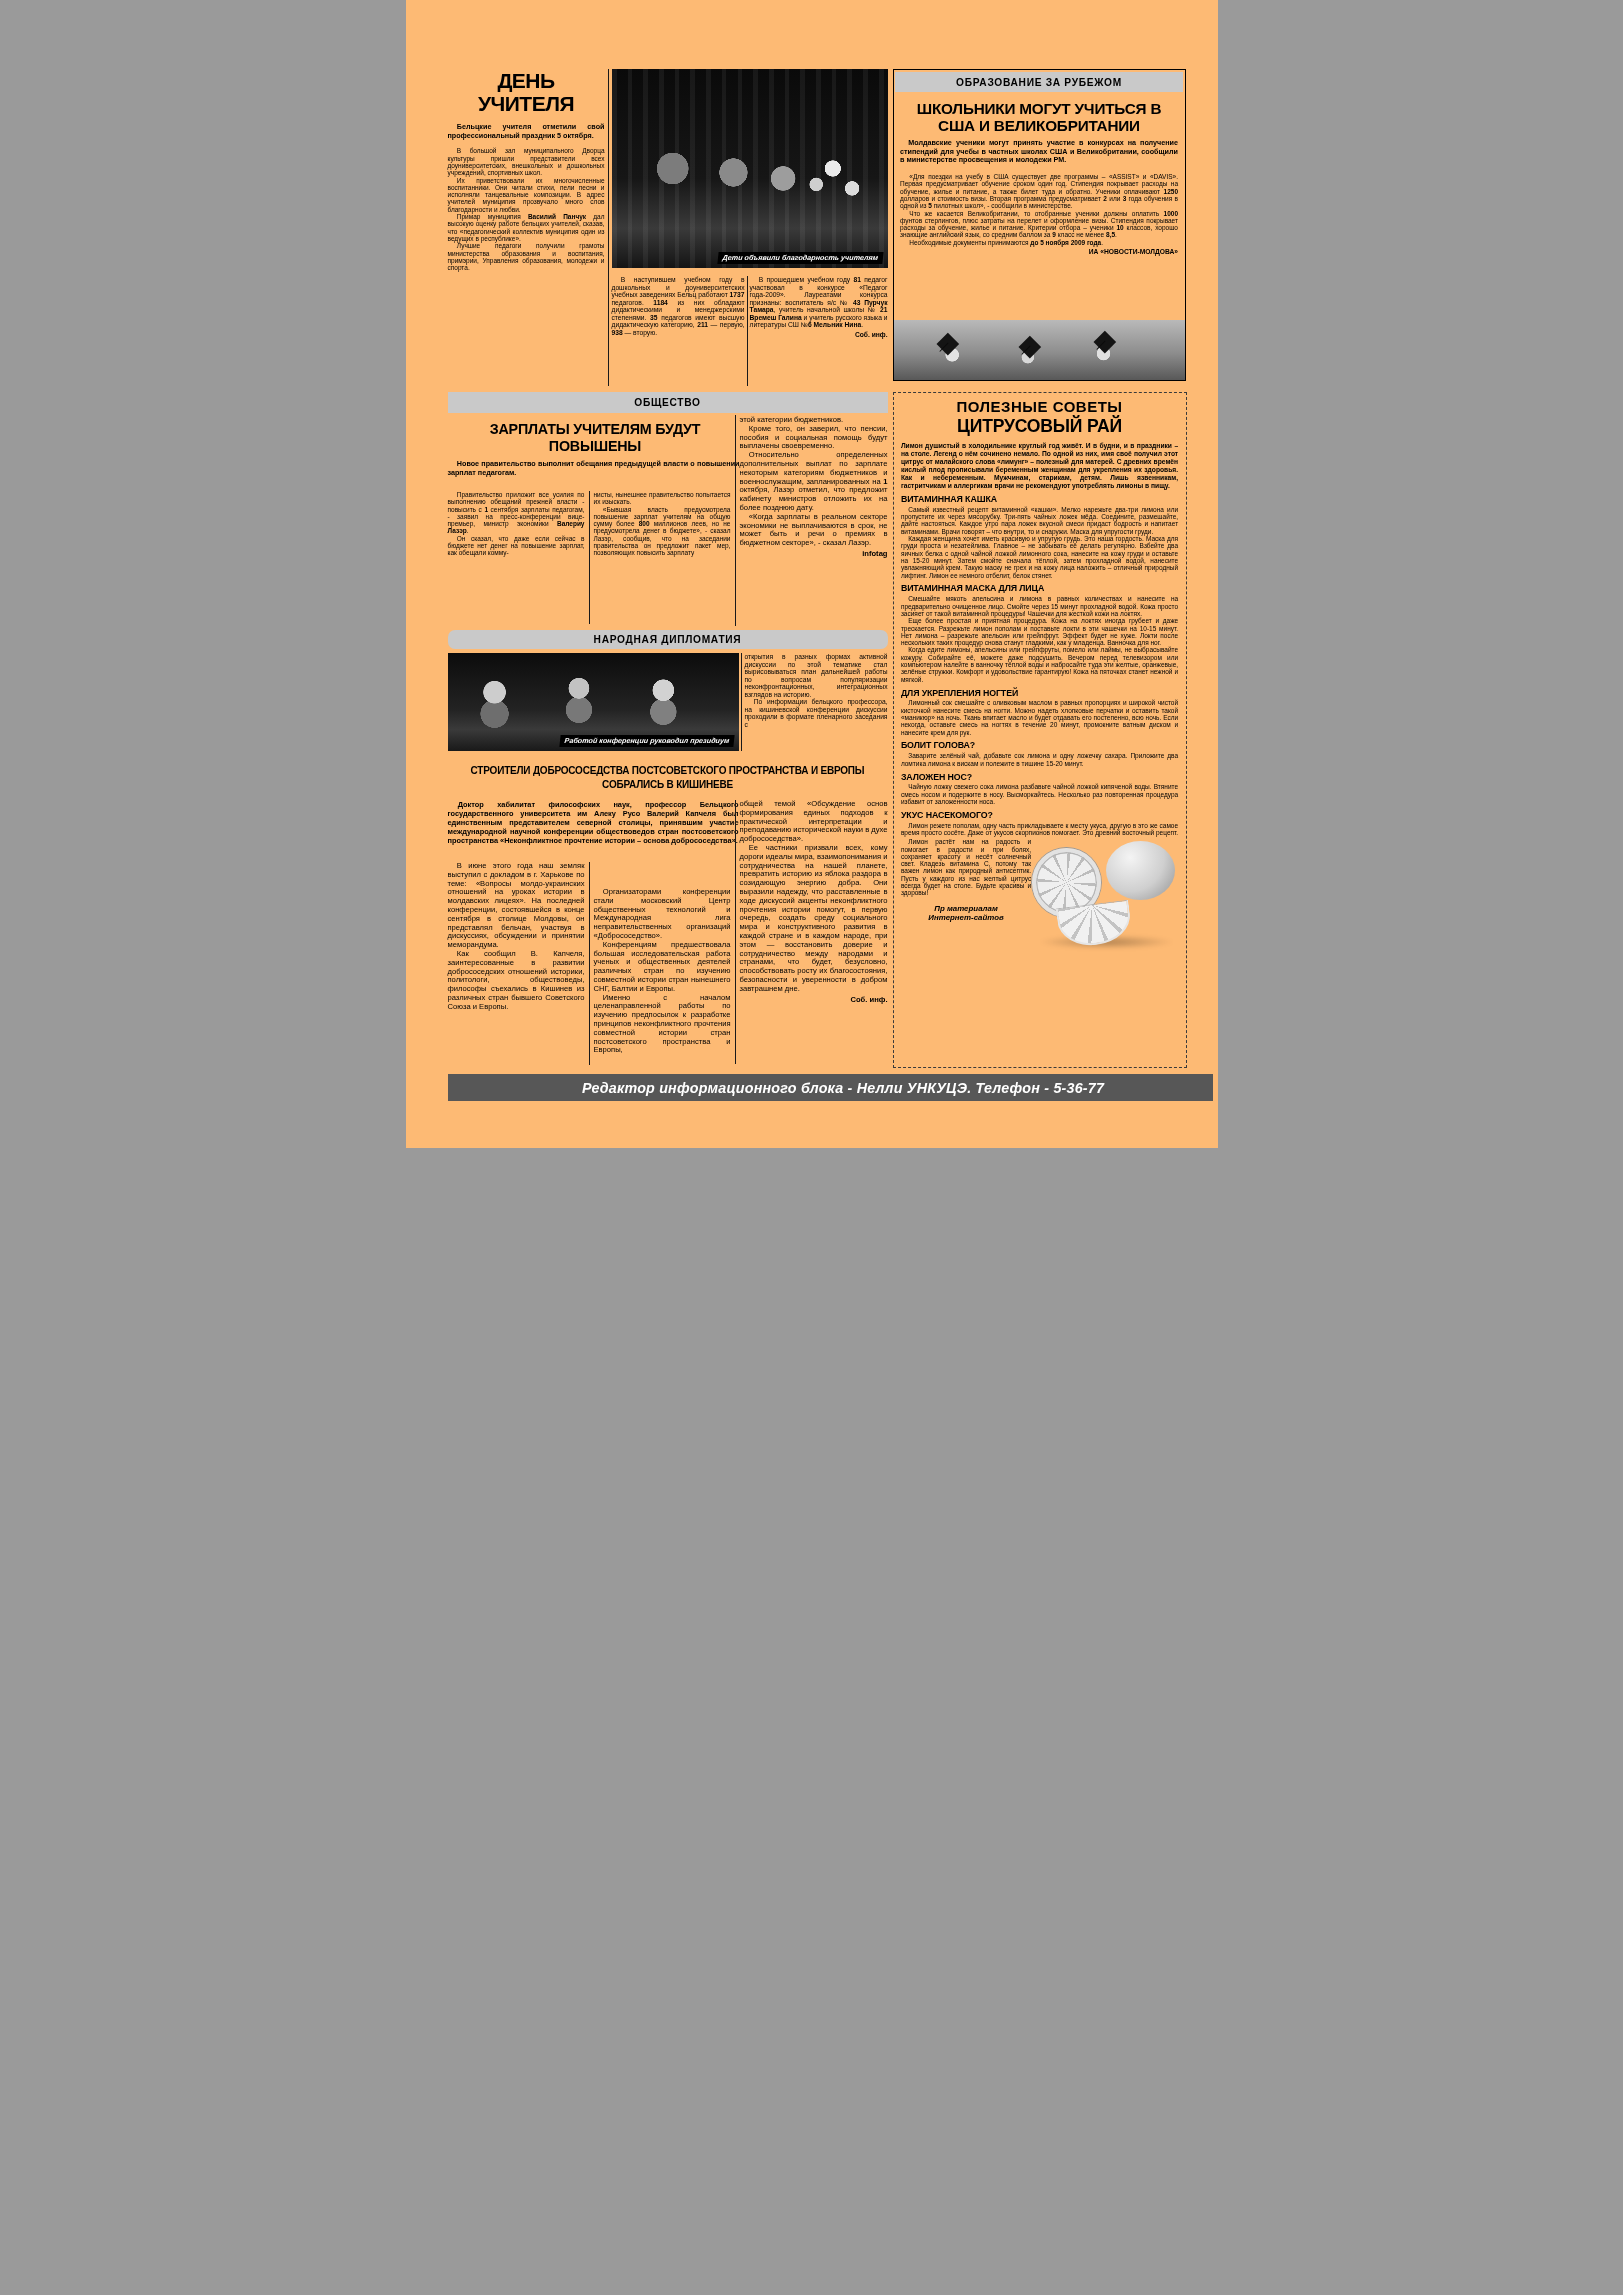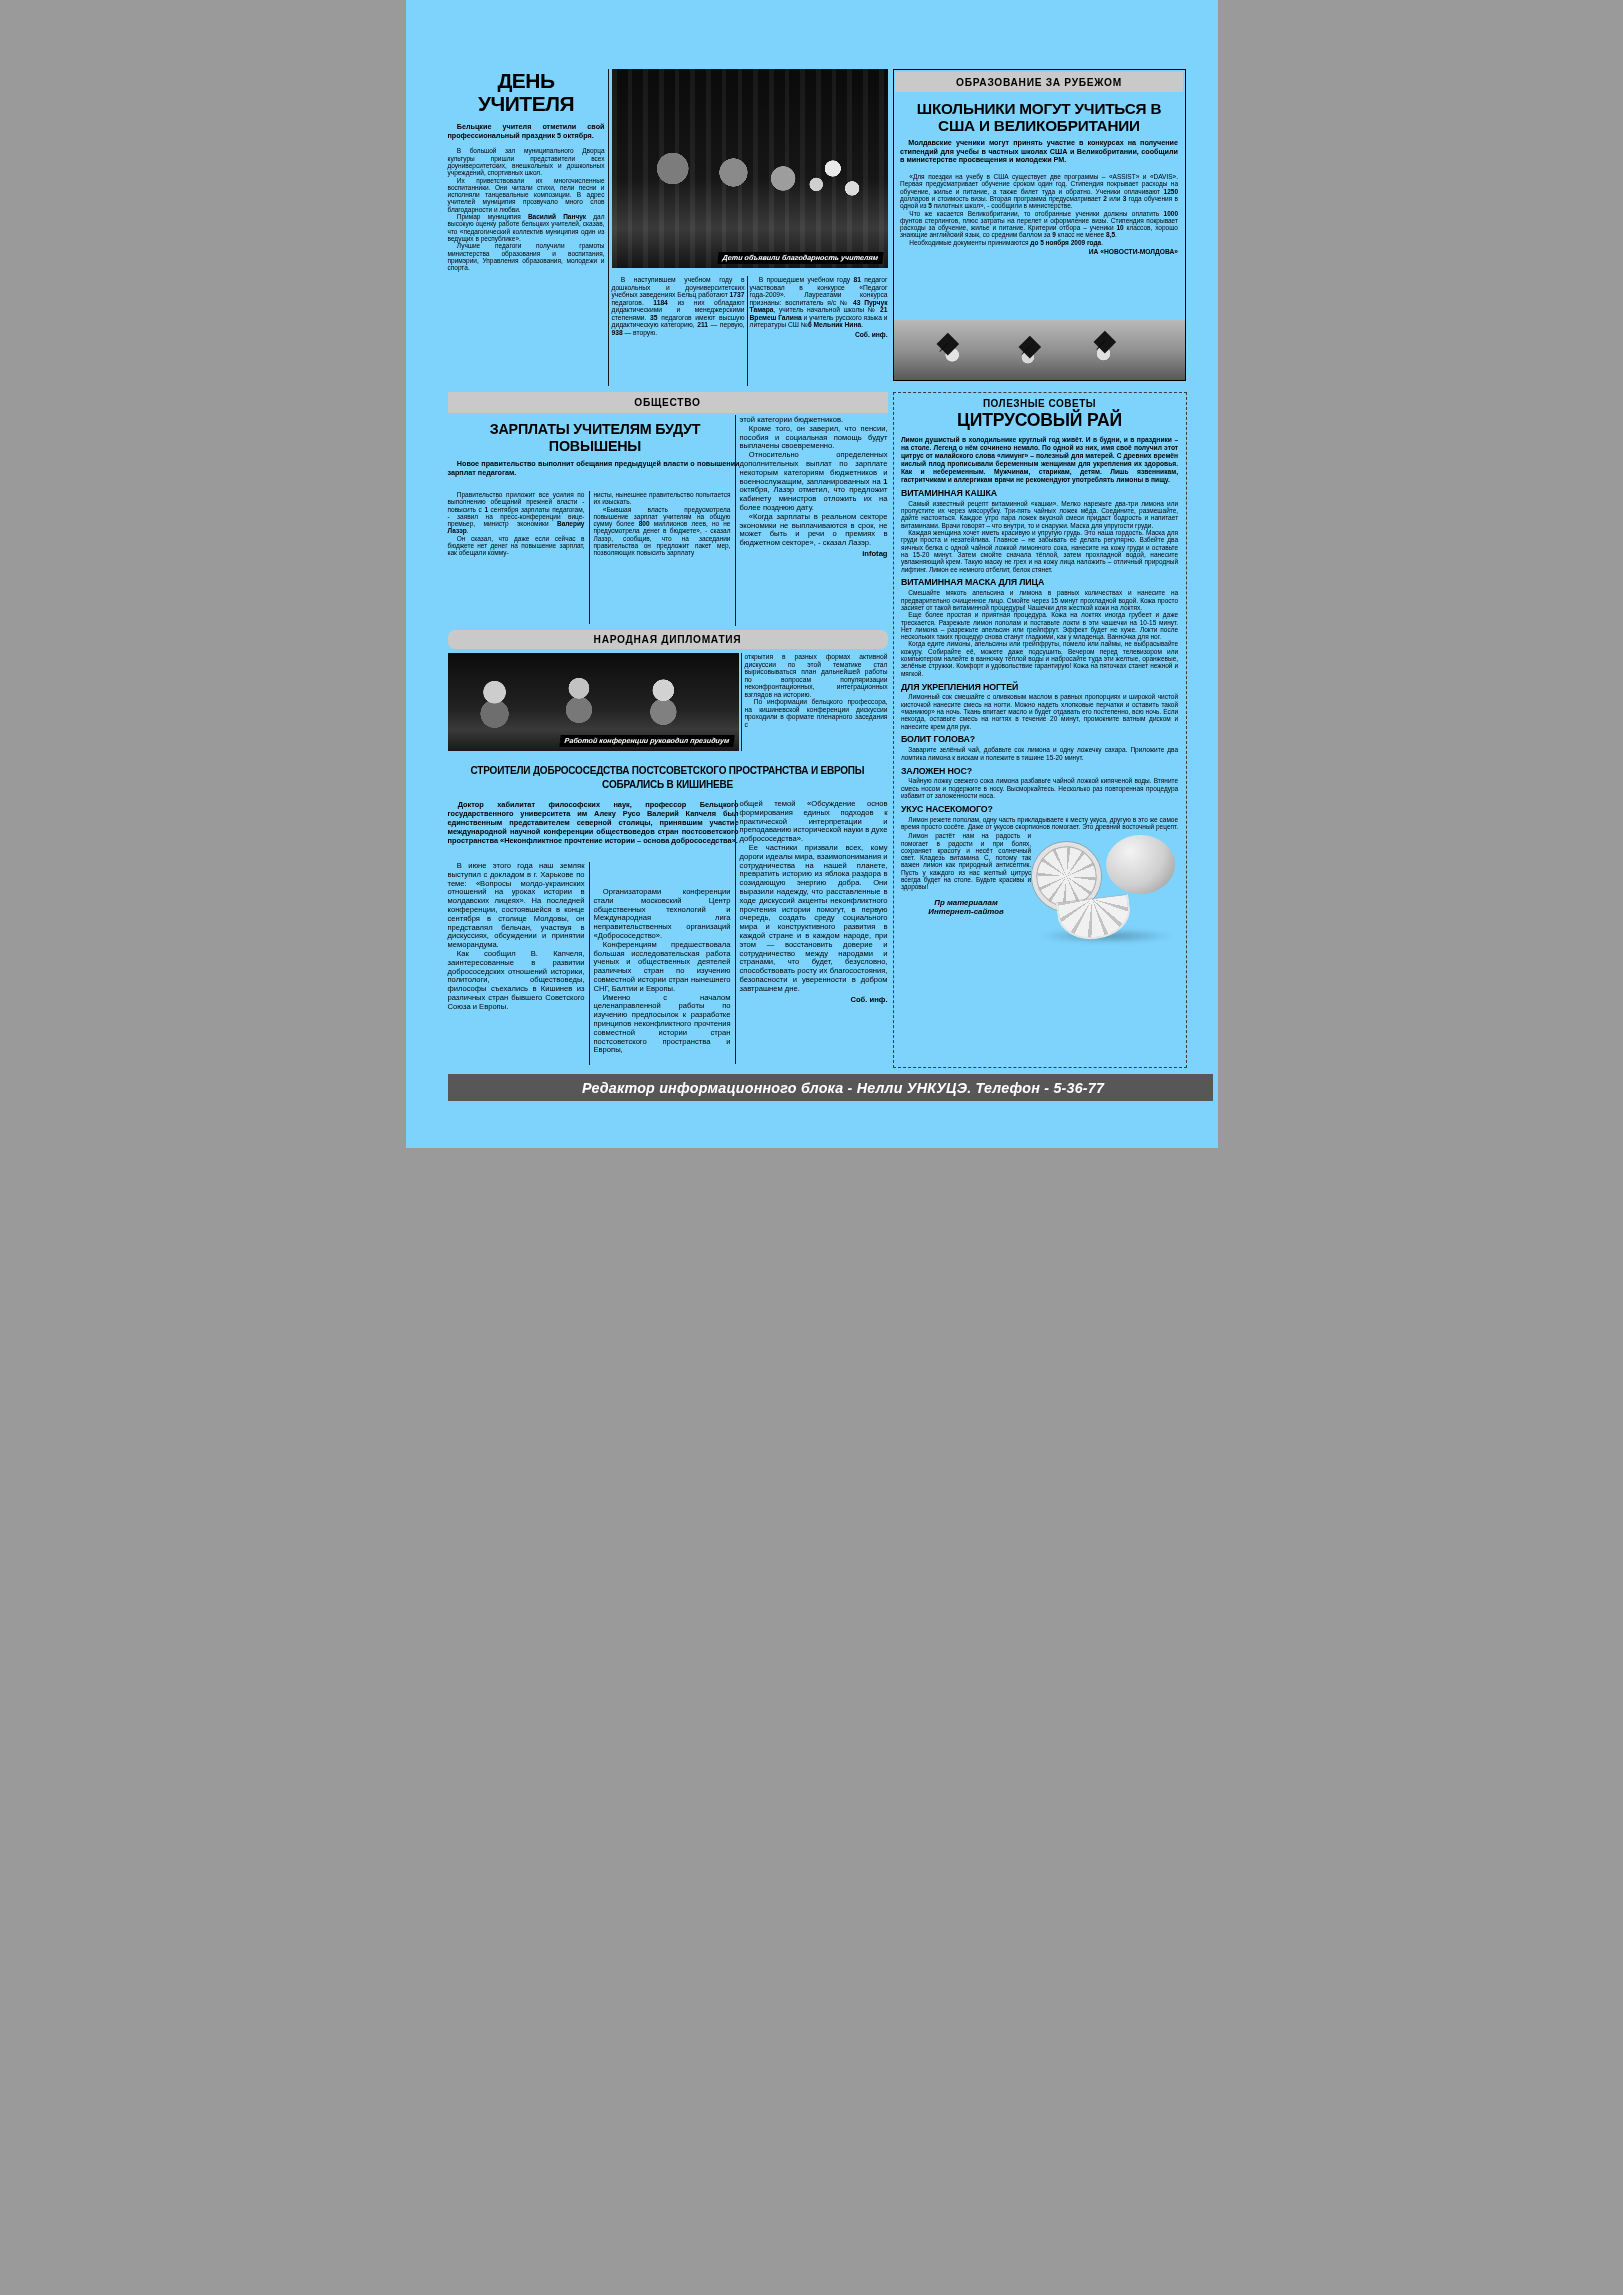--- a/index.html
+++ b/index.html
@@ -1,16 +1,16 @@
 <!DOCTYPE html>
 <html style="font-size:7.4px"><head>
 <meta charset="utf-8">
 <style>
   html,body{margin:0;padding:0;background:#9a9a9a;}
-  .page{position:relative;width:812px;height:1148px;background:#7dd3fc;margin:0 auto;
+  .page{position:relative;width:812px;height:1148px;background:#fdba74;margin:0 auto;
         font-family:"Liberation Sans","DejaVu Sans",sans-serif;color:#000;overflow:hidden;}
   .abs{position:absolute;}
   .vrule{position:absolute;width:0.5px;background:#1a1a1a;}
   .bar{background:#c9c9c9;display:flex;align-items:center;justify-content:center;
        font-weight:bold;font-size:10.2px;letter-spacing:0.7px;}
   h1.big{font-size:21px;line-height:23px;font-weight:900;text-align:center;letter-spacing:-0.5px;margin:0 0 8.3px;}
   h2.head{font-weight:900;text-align:center;letter-spacing:-0.2px;margin:0;}
   p{margin:0;}
   .lead{font-weight:bold;text-align:justify;}
   .body-p{text-align:justify;text-indent:9.3px;}
@@ -43,21 +43,21 @@
   .photo-grads{position:absolute;left:0;right:0;bottom:0;height:60px;background:
       radial-gradient(circle at 20% 58%, #e3e3e3 0 6.5px, transparent 7px),
       radial-gradient(circle at 46% 62%, #d8d8d8 0 6px, transparent 6.5px),
       radial-gradient(circle at 72% 56%, #e0e0e0 0 6.5px, transparent 7px),
       linear-gradient(180deg,#b9b9b9 0%,#8d8d8d 55%,#585858 100%);}
   .cap{position:absolute;width:15.7px;height:15.7px;background:#141414;transform:rotate(45deg);}
   .cap::after{content:"";position:absolute;left:7px;top:7px;width:1.4px;height:12px;background:#0a0a0a;}
   
   .edu-box{border:0.9px solid #000;box-sizing:border-box;}
   .tips-box{border:0.9px dashed #3a3a3a;box-sizing:border-box;padding:4.6px 7.4px;}
-  .tips-box .label{text-align:center;font-weight:bold;font-size:10px;letter-spacing:0.5px;margin-top:0.9px;}
+  .tips-box .label{text-align:center;font-weight:bold;font-size:15px;letter-spacing:0.5px;margin-top:0.9px;}
   .tips-box h2{font-size:17.6px;line-height:19px;margin:1.9px 0 5.6px;}
   .tips-box h3{font-size:8.8px;margin:4.6px 0 1.9px;letter-spacing:-0.1px;}
   .tips-box .body-p{text-indent:7.4px;}
   .tips-last{display:flex;margin-top:1.9px;}
   .tl-text{width:47%;}
   .tl-img{flex:1;position:relative;height:111px;}
   .tips-byline{font-style:italic;font-weight:bold;font-size:7.9px;text-align:center;margin-top:7.4px;}
   
   .lemon-shadow{position:absolute;left:6.5px;right:2.8px;bottom:0;height:14px;border-radius:50%;
       background:radial-gradient(ellipse at center,rgba(0,0,0,.3),transparent 70%);filter:blur(1.9px);}

